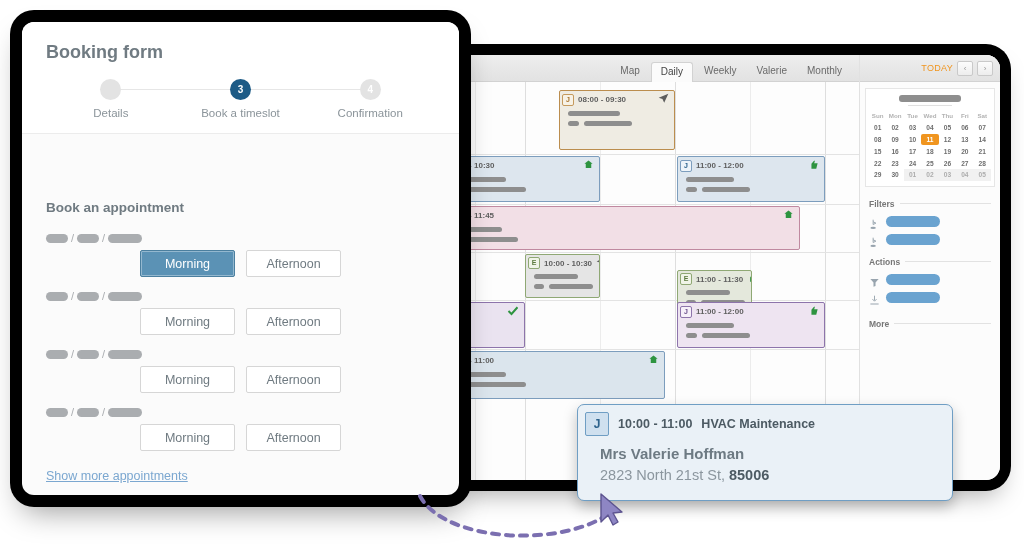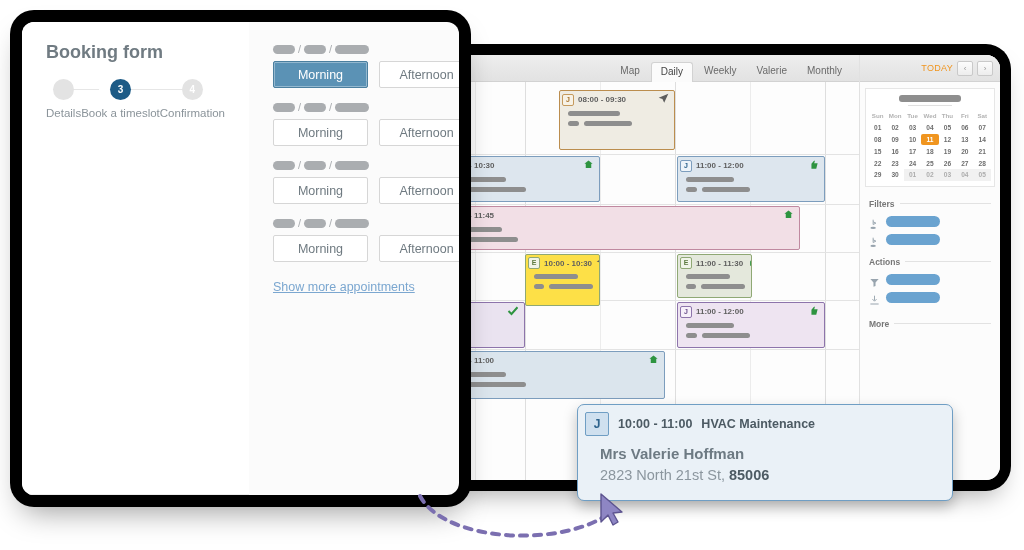--- a/index.html
+++ b/index.html
@@ -73,39 +73,39 @@
   .side-sec-hd .rule{flex:1;height:1px;background:#e2e2e2;}
   .side-row{display:flex;align-items:center;gap:6px;margin-top:7px;}
   .side-icon{width:11px;height:11px;flex:none;color:#9aa7b2;}
   .side-pill{height:11px;width:54px;border-radius:6px;background:#6aa3d0;}
 
   
   .form-card{
     position:absolute;left:22px;top:22px;width:437px;height:473px;
     background:#fbfbfb;border-radius:12px;
     box-shadow:0 0 0 12px #000, 0 16px 30px rgba(0,0,0,.4);
-    overflow:hidden;display:flex;flex-direction:row;
+    overflow:hidden;display:flex;flex-direction:column;gap:44px;
   }
   .form-head{background:#fff;padding:20px 24px 0;border-bottom:1px solid #ececec;}
   .form-title{font-size:18px;color:#707b82;font-weight:bold;margin-bottom:16px;}
   .stepper{display:flex;position:relative;padding-bottom:14px;}
   .step{flex:1;display:flex;flex-direction:column;align-items:center;position:relative;}
   .step .dot{width:21px;height:21px;border-radius:50%;background:#e3e3e3;color:#fff;font-size:10px;
              font-weight:bold;display:flex;align-items:center;justify-content:center;z-index:2;}
   .step.current .dot{background:#1d5b86;}
   .step .slabel{margin-top:7px;font-size:11.5px;color:#8b949a;white-space:nowrap;}
   .step .line{position:absolute;top:10px;height:1px;background:#e6e6e6;z-index:1;}
 
   .form-body{flex:1;padding:22px 24px 0;}
   .sec-title{font-size:13.5px;font-weight:bold;color:#6f7a81;margin-bottom:18px;}
   .appt{margin-bottom:14px;}
   .date-mask{display:flex;align-items:center;gap:3px;margin-bottom:6px;}
   .date-mask i{display:block;height:9px;border-radius:5px;background:#aaadb0;font-style:normal;}
   .date-mask .sl{color:#aaadb0;font-size:11px;line-height:1;}
-  .slots{display:flex;gap:11px;}
+  .slots{display:flex;gap:11px;justify-content:center;}
   .slot{width:93px;height:25px;border:1px solid #d6d6d6;background:#fff;color:#6f7a81;
         font-size:12.5px;display:flex;align-items:center;justify-content:center;border-radius:2px;}
   .slot.sel{background:#5b92b5;border-color:#4b7f9f;color:#fff;box-shadow:inset 0 0 0 1px rgba(255,255,255,.35);}
   .showmore{display:inline-block;margin-top:4px;font-size:12.5px;color:#7ba7d0;}
   .form-foot{padding:0 24px 22px;display:flex;justify-content:flex-end;}
   .next-btn{background:#14455f;color:#fff;font-size:13px;font-weight:bold;border:none;border-radius:3px;
             padding:9px 26px;}
 
   
   .tooltip{
@@ -217,38 +217,38 @@
                       <path d="M8 2l6 5h-2v6H4V7H2z" fill="#2e9440"></path>
                     </svg>
                 </span>
               </div>
               <div class="bar" style="width:38px;margin-left:58px"></div>
               <div class="barrow" style="margin-left:58px">
                   <span class="bar" style="width:54px"></span>
                 </div>
             </div>
 
-            <div class="ev" style="left:70px;top:172px;width:75px;height:52px;background:#fde047;border-color:#8fa874;">
+            <div class="ev" style="left:70px;top:172px;width:75px;height:44px;background:#e5e5e5;border-color:#8fa874;">
               <div class="ev-head">
                 <span class="ev-badge" style="color:#5c7a3e;border-color:#8fa874;background:#f0f4e8;">E</span>
                 <span class="ev-time">10:00 - 10:30</span>
                 <span class="ev-icon">
                   <svg width="10" height="10" viewBox="0 0 16 16">
                       <path d="M15 1L1 7l5.5 1.8L9 14z" fill="#5d5d5d"></path>
                     </svg>
                 </span>
               </div>
               <div class="bar" style="width:44px"></div>
               <div class="barrow">
                   <span class="bar" style="width:10px"></span>
                   <span class="bar" style="width:44px"></span>
                 </div>
             </div>
 
-            <div class="ev" style="left:222px;top:172px;width:75px;height:44px;background:#e4e8dc;border-color:#8fa874;">
+            <div class="ev" style="left:222px;top:188px;width:75px;height:44px;background:#e4e8dc;border-color:#8fa874;">
               <div class="ev-head">
                 <span class="ev-badge" style="color:#5c7a3e;border-color:#8fa874;background:#f0f4e8;">E</span>
                 <span class="ev-time">11:00 - 11:30</span>
                 <span class="ev-icon">
                   <svg width="10" height="10" viewBox="0 0 16 16">
                       <path d="M5 14V7l4-5 1 1-1 3h5l-2 8z" fill="#2e9440"></path>
                     </svg>
                 </span>
               </div>
               <div class="bar" style="width:44px"></div>
@@ -434,20 +434,21 @@
           <span class="slabel">Book a timeslot</span>
         </div>
         <div class="step">
           <span class="dot">4</span>
           <span class="slabel">Confirmation</span>
         </div>
       </div>
     </div>
 
     <div class="form-body">
+      <div class="sec-title">Book an appointment</div>
 
       <div class="appt">
         <div class="date-mask">
           <i style="width:22px"></i>
             <span class="sl">/</span>
             <i style="width:22px"></i>
             <span class="sl">/</span>
             <i style="width:34px"></i>
         </div>
         <div class="slots">

